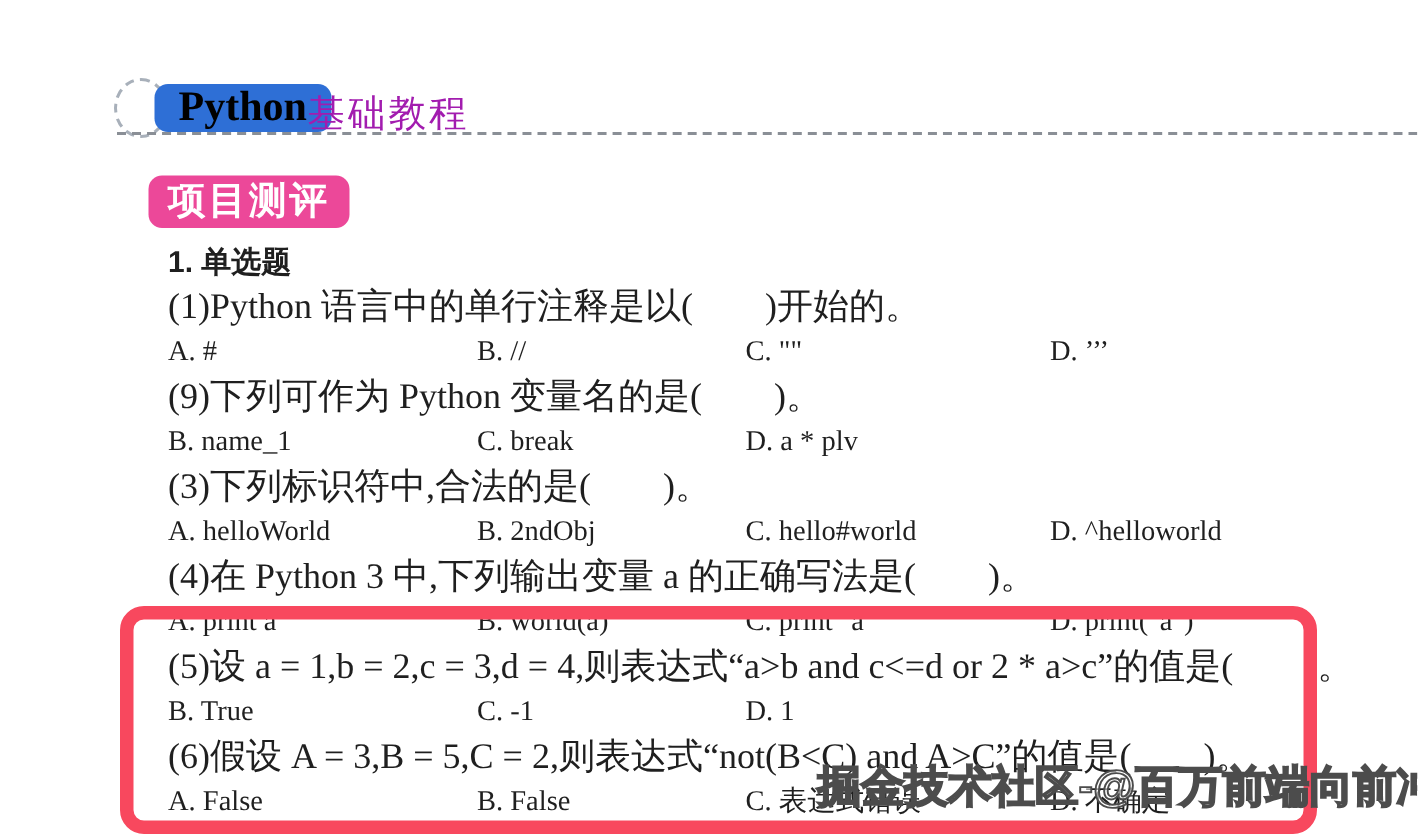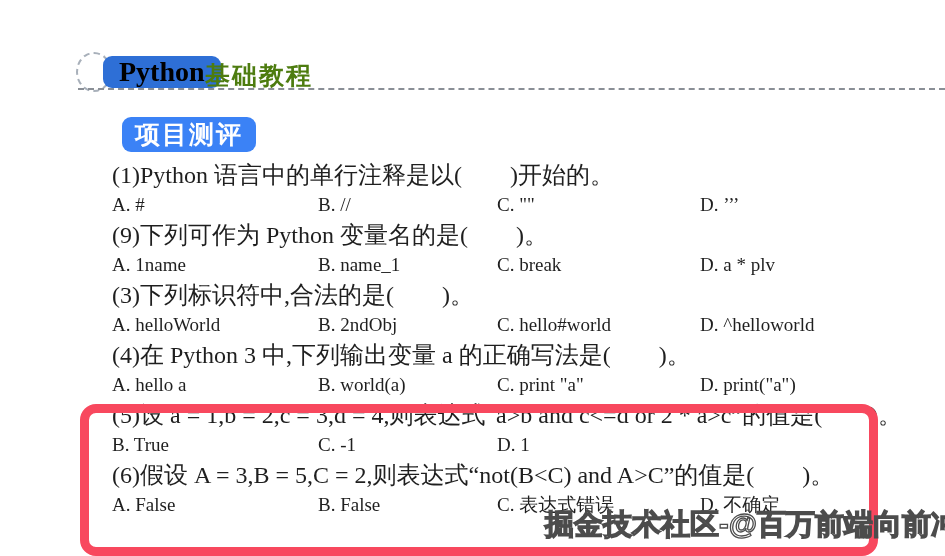--- a/index.html
+++ b/index.html
@@ -16,33 +16,33 @@
   }
   .brand-badge {
     position:absolute; left:103px; top:56px;
     background:#2e6fd6; color:#000000;
     font-family:"Liberation Serif","DejaVu Serif",serif;
     font-weight:bold; font-size:28px; line-height:32px;
     padding:0 16px; border-radius:9px;
   }
   .brand-title {
     position:absolute; left:205px; top:59px;
-    color:#4d7c0f; font-weight:bold; font-size:25px;
+    color:#a21caf; font-weight:normal; font-size:25px;
     font-family:"Liberation Sans","DejaVu Sans",sans-serif;
     letter-spacing:2px;
   }
   .dash-line {
     position:absolute; left:78px; top:88px; width:867px;
     border-top:2px dashed #8a8f96;
   }
 
   
   .section-badge {
-    position:absolute; left:122px; top:117px;
-    background:#3b82f6; color:#ffffff;
+    position:absolute; left:99px; top:117px;
+    background:#ec4899; color:#ffffff;
     font-family:"Liberation Sans","DejaVu Sans",sans-serif;
     font-weight:bold; font-size:25px; line-height:35px;
     padding:0 13px; border-radius:9px; letter-spacing:2px;
   }
 
   
   .quiz { position:absolute; left:112px; top:160px; width:790px; }
   .row { height:30px; line-height:30px; white-space:nowrap; }
   .group-title {
     font-family:"Liberation Sans","DejaVu Sans",sans-serif;
@@ -79,48 +79,48 @@
   <div>
     <span class="dash-circle"></span>
     <span class="brand-badge">Python</span>
     <span class="brand-title">基础教程</span>
     <div class="dash-line"></div>
   </div>
 
   <div class="section-badge">项目测评</div>
 
   <div class="quiz">
+    <div class="row group-title">1. 单选题</div>
 
     <div class="row q-line">(1)Python 语言中的单行注释是以(　　)开始的。</div>
     <div class="row opt-row">
       <span>A. #</span>
       <span>B. //</span>
       <span>C. ""</span>
       <span>D. ’’’</span>
     </div>
 
     <div class="row q-line">(9)下列可作为 Python 变量名的是(　　)。</div>
     <div class="row opt-row">
-      <span>A. 1name</span>
       <span>B. name_1</span>
       <span>C. break</span>
       <span>D. a * plv</span>
     </div>
 
     <div class="row q-line">(3)下列标识符中,合法的是(　　)。</div>
     <div class="row opt-row">
       <span>A. helloWorld</span>
       <span>B. 2ndObj</span>
       <span>C. hello#world</span>
       <span>D. ^helloworld</span>
     </div>
 
     <div class="row q-line">(4)在 Python 3 中,下列输出变量 a 的正确写法是(　　)。</div>
     <div class="row opt-row">
-      <span>A. hello a</span>
+      <span>A. print a</span>
       <span>B. world(a)</span>
       <span>C. print "a"</span>
       <span>D. print("a")</span>
     </div>
 
     <div class="row q-line">(5)设 a = 1,b = 2,c = 3,d = 4,则表达式“a&gt;b and c&lt;=d or 2 * a&gt;c”的值是(　　)。</div>
     <div class="row opt-row">
       <span>B. True</span>
       <span>C. -1</span>
       <span>D. 1</span>

